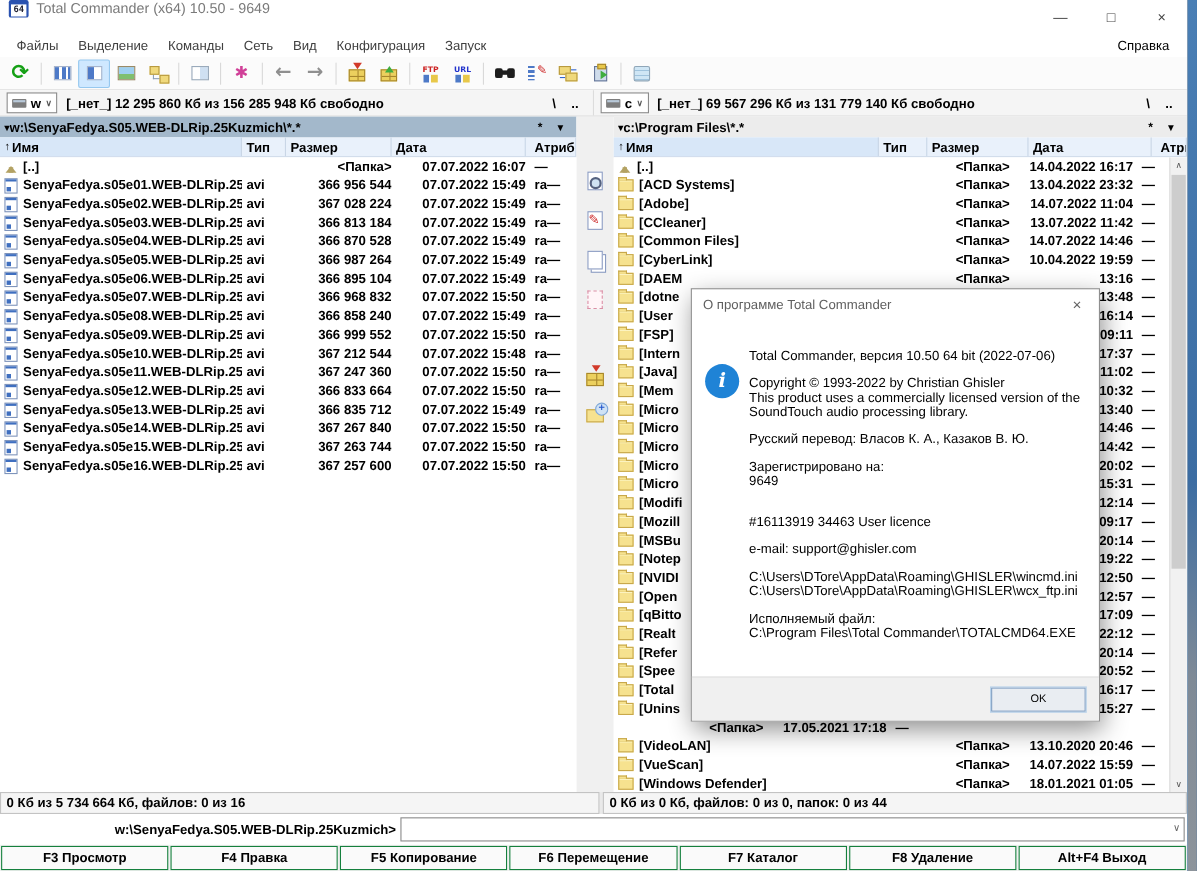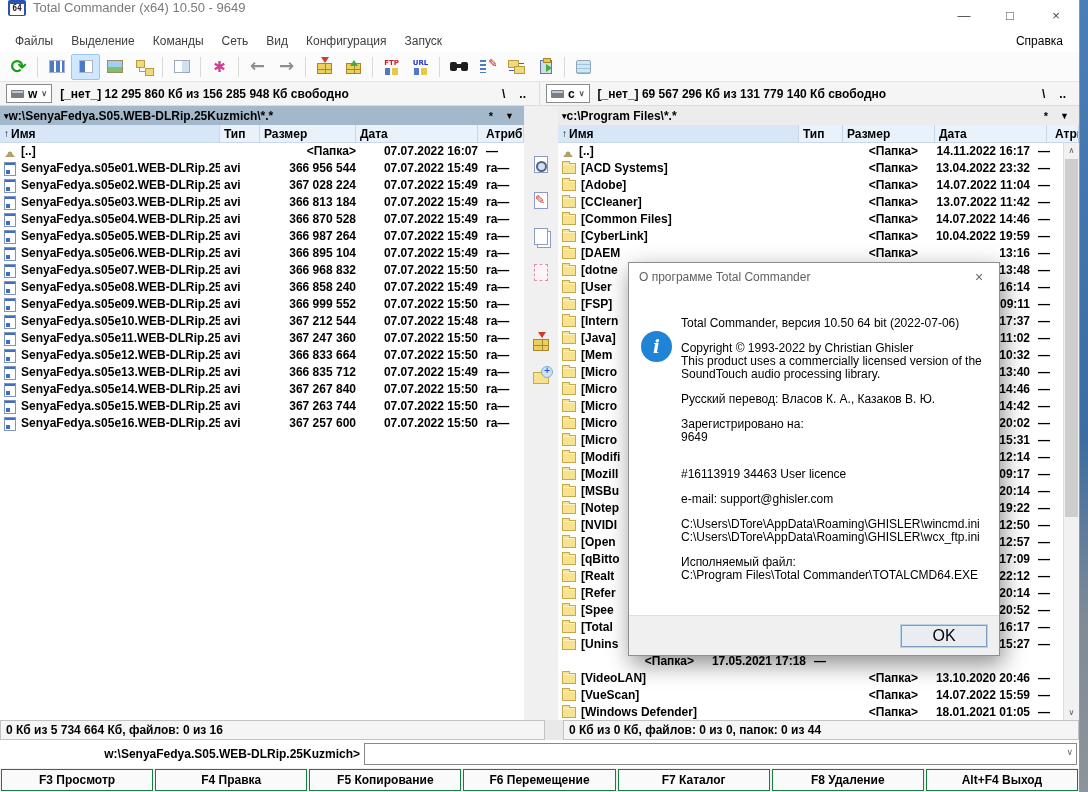--- a/index.html
+++ b/index.html
@@ -134,21 +134,21 @@
   .ic-copy-doc{box-shadow:3px 3px 0 -1px #fff,3px 3px 0 0 #8b9cc2}
   .ic-move-doc{border:1px dashed #d98fa5;background:#fff5f8}
   .ic-pack-box{width:16px;height:12px;position:relative;background:#ecd05e;border:1px solid #a8872c;
     background-image:linear-gradient(#a8872c,#a8872c),linear-gradient(#a8872c,#a8872c);
     background-size:1px 100%,100% 1px;background-position:8px 0,0 5px;background-repeat:no-repeat;margin-top:5px}
   .ic-pack-box::before{content:"";position:absolute;top:-8px;left:4px;border:4px solid transparent;border-top:6px solid #d23a2a}
   .ic-new-folder{width:16px;height:12px;background:#f6e28f;border:1px solid #c8a84b;position:relative}
   .ic-new-folder::after{content:"+";position:absolute;right:-5px;top:-7px;width:10px;height:10px;border-radius:50%;
     background:#cfe2f5;border:1px solid #7fa8d8;color:#2255cc;font:bold 8px/8px "DejaVu Sans",sans-serif;text-align:center}
   
-  .statusrow{height:20px;display:flex;flex:none;gap:18px;background:#e9e9e9}
+  .statusrow{height:20px;display:flex;flex:none;gap:3px;background:#e9e9e9}
   .statusbar{background:#f5f5f5;border:1px solid #c3c3c3;font-size:12px;font-weight:bold;
     display:flex;align-items:center;padding:0 5px;white-space:nowrap;overflow:hidden}
   .statusbar.l{width:545px}
   .statusbar.r{flex:1}
   .cmdrow{height:28px;display:flex;align-items:center;flex:none;background:#fff;padding:2px 2px}
   .cmdprompt{width:362px;text-align:right;font-size:12px;font-weight:bold;padding-right:4px;white-space:nowrap;overflow:hidden}
   .cmdwrap{flex:1;position:relative;height:22px}
   .cmdwrap input{width:100%;height:100%;border:1px solid #8a8a8a;font-size:12px;padding:0 18px 0 4px;outline:none}
   .cmdchev{position:absolute;right:4px;top:4px;font-size:9px;color:#666}
   .fkeys{height:24px;display:flex;flex:none;gap:2px;background:#f0f0f0;padding:1px 1px}
@@ -159,21 +159,21 @@
     border:1px solid #8f8f8f;box-shadow:3px 8px 22px rgba(0,0,0,.45);display:flex;flex-direction:column;font-size:12px}
   .dtitle{height:28px;display:flex;align-items:center;padding-left:10px;color:#5f5f5f;flex:none}
   .dclose{margin-left:auto;width:40px;height:100%;display:flex;align-items:center;justify-content:center;color:#666;font-size:14px}
   .dbody{flex:1;position:relative;padding:14px 14px 0 52px;line-height:13px;color:#000}
   .dinfo{position:absolute;left:12px;top:40px;width:31px;height:31px;border-radius:50%;background:#1f83d6;
     color:#fff;font:italic bold 18px/31px "DejaVu Serif",serif;text-align:center}
   .dline{margin-bottom:0}
   .dgap{height:12px}
   .dfoot{height:40px;flex:none;background:#f0f0f0;border-top:1px solid #dfdfdf;display:flex;align-items:center;justify-content:flex-end;padding-right:12px}
   .okbtn{width:86px;height:22px;background:#e9edf2;border:1px solid #7d9cc0;outline:1px solid #b9d2ea;
-    font-size:16px;display:flex;align-items:center;justify-content:center}
+    font-size:10px;display:flex;align-items:center;justify-content:center}
 </style>
 </head>
 <body>
 
 <div class="desktop"></div>
 
 <div class="win">
 
   <div class="titlebar">
     <span class="appicon"></span>
@@ -515,21 +515,21 @@
       </div>
       <div class="flist" id="right-list">
 
       <div class="frow">
             <span class="cell c-name">
               <span class="fic ic-updir"></span>
               <span class="ntext">[..]</span>
             </span>
             <span class="cell c-type"></span>
             <span class="cell c-size">&lt;Папка&gt;</span>
-            <span class="cell c-date">14.11.2022 16:17</span>
+            <span class="cell c-date">14.04.2022 16:17</span>
             <span class="cell c-attr">—</span>
           </div>
           <div class="frow">
             <span class="cell c-name">
               <span class="fic ic-folder"></span>
               <span class="ntext">[ACD Systems]</span>
             </span>
             <span class="cell c-type"></span>
             <span class="cell c-size">&lt;Папка&gt;</span>
             <span class="cell c-date">13.04.2022 23:32</span>

